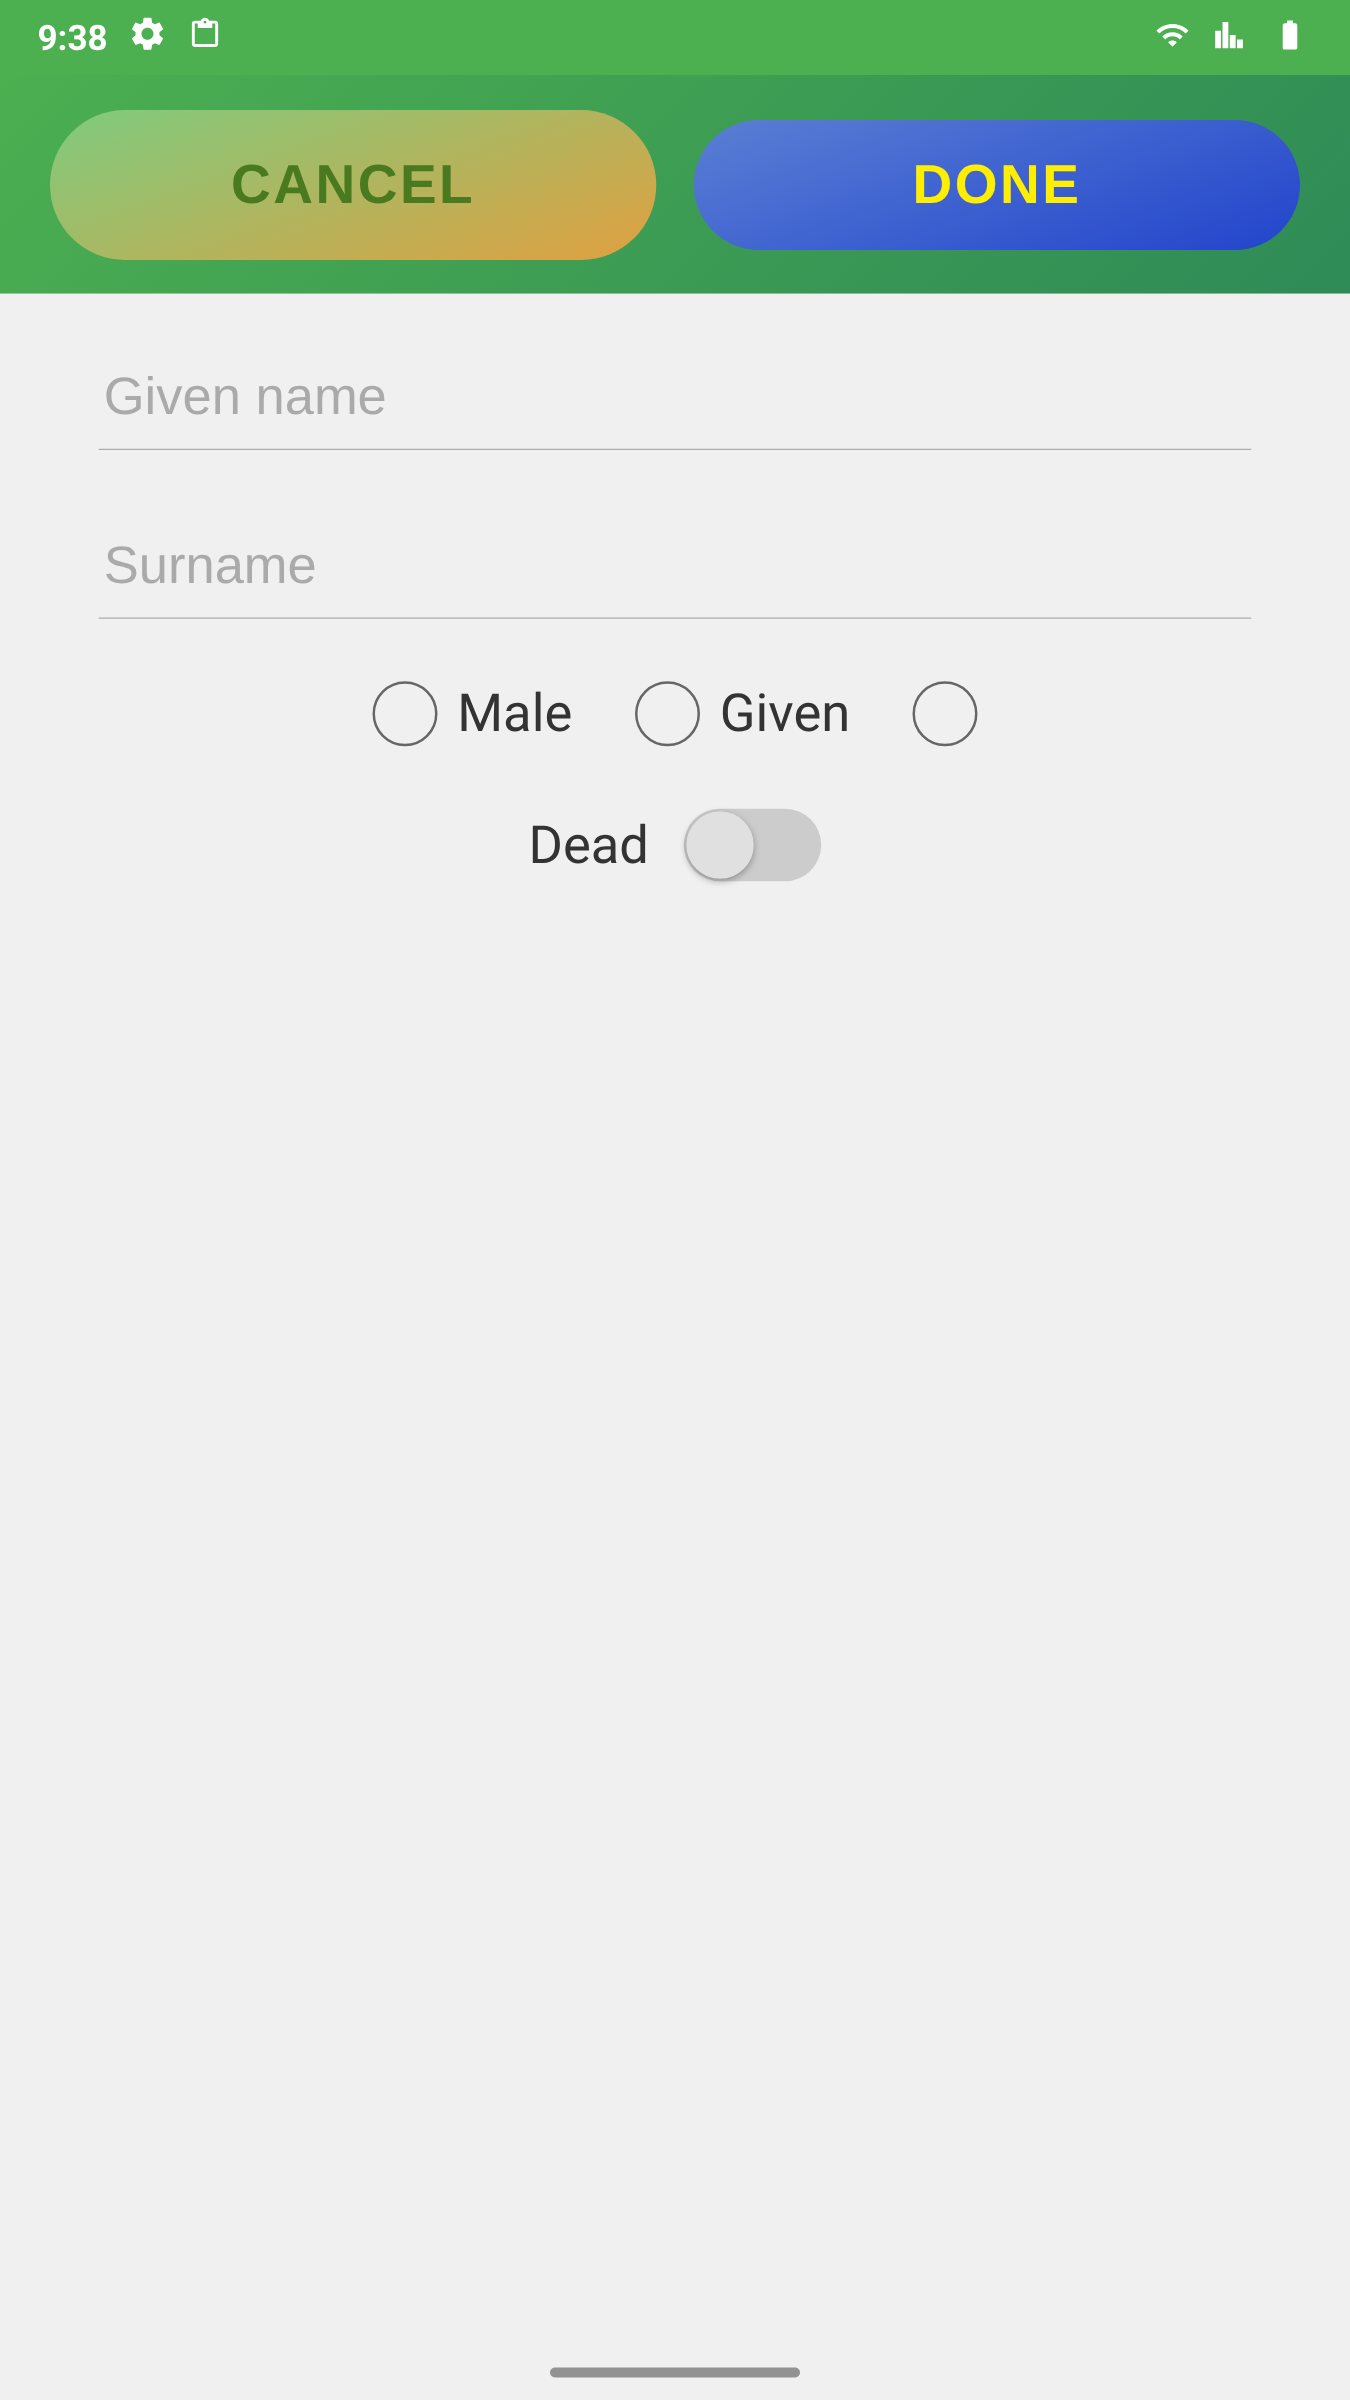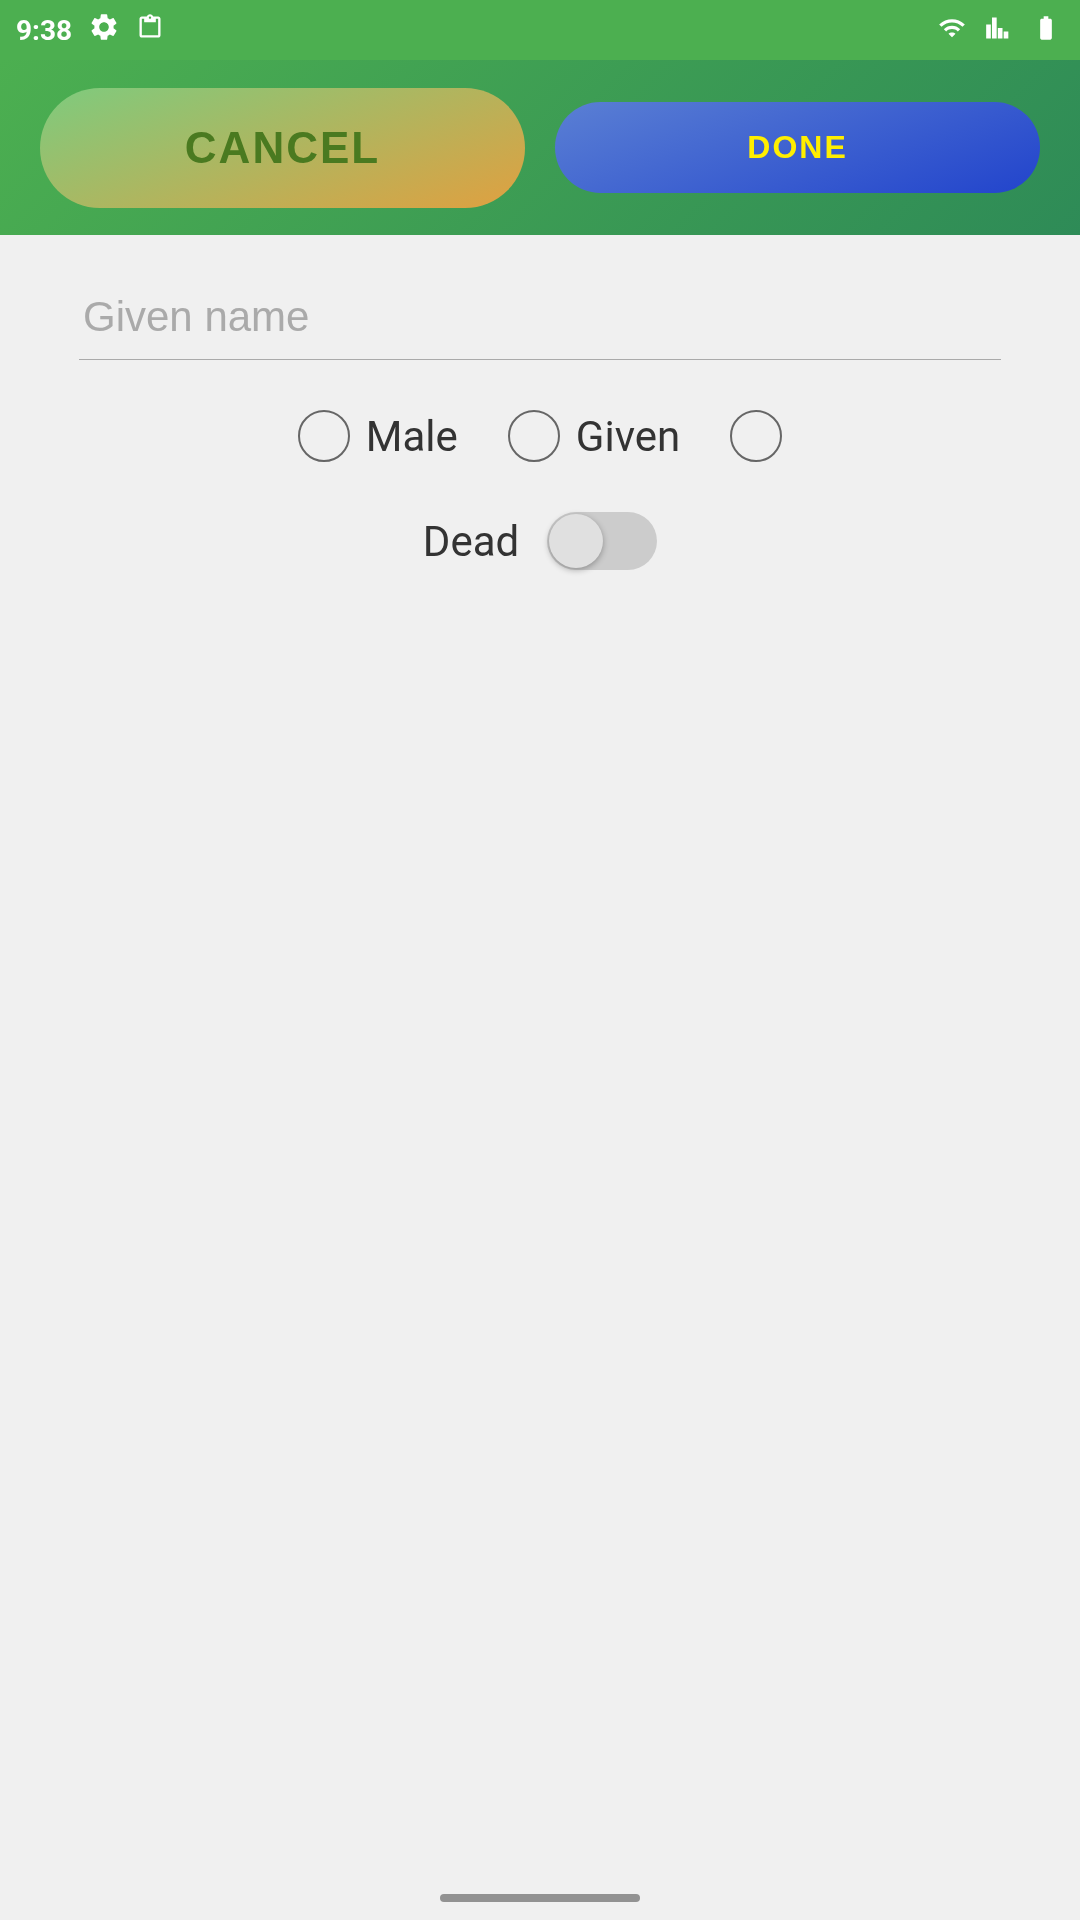--- a/index.html
+++ b/index.html
@@ -14,21 +14,21 @@
     }
 
     
     .status-bar {
       width: 100%;
       height: 60px;
       background: #4caf50;
       display: flex;
       align-items: center;
       justify-content: space-between;
-      padding: 0 16px;
+      padding: 0 30px;
     }
 
     .status-left {
       display: flex;
       align-items: center;
       gap: 16px;
       color: white;
       font-size: 28px;
       font-weight: bold;
     }
@@ -59,25 +59,25 @@
       border-radius: 60px;
       font-size: 44px;
       font-weight: bold;
       color: #4a7a20;
       cursor: pointer;
       letter-spacing: 2px;
     }
 
     .done-btn {
       flex: 1;
-      height: 91px;
+      height: 104px;
       background: linear-gradient(160deg, #5a7fd4 0%, #2244cc 100%);
       border: none;
       border-radius: 60px;
-      font-size: 32px;
+      font-size: 44px;
       font-weight: bold;
       color: #ffee00;
       cursor: pointer;
       letter-spacing: 2px;
     }
 
     
     .form-area {
       width: 100%;
       padding: 40px 79px;
@@ -243,20 +243,23 @@
   <button class="cancel-btn">CANCEL</button>
   <button class="done-btn">DONE</button>
 </div>
 
 <div class="form-area">
 
   <div class="field-group">
     <input class="field-input" type="text" placeholder="Given name" style="">
   </div>
 
+  <div class="field-group">
+    <input class="field-input" type="text" placeholder="Surname" style="">
+  </div>
 
   <div class="gender-group">
     <label class="radio-option">
       <div class="radio-circle"></div>
       <span class="radio-label">Male</span>
     </label>
     <label class="radio-option">
       <div class="radio-circle"></div>
       <span class="radio-label">Given</span>
     </label>

